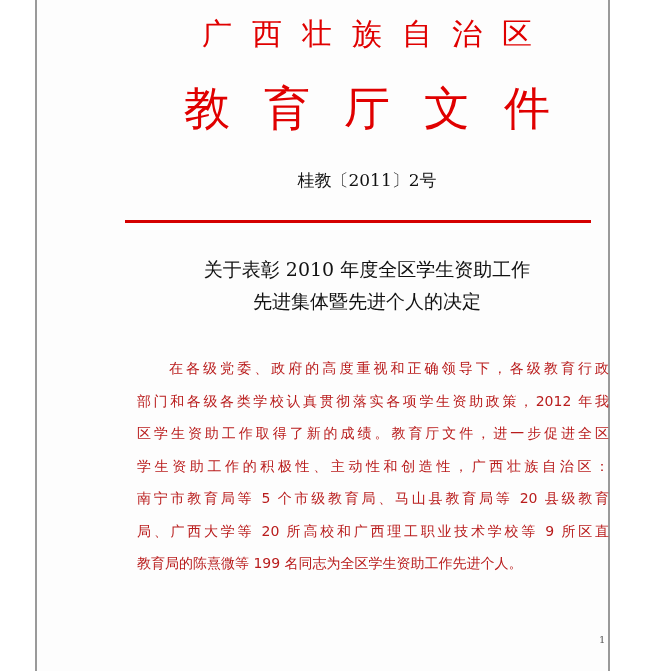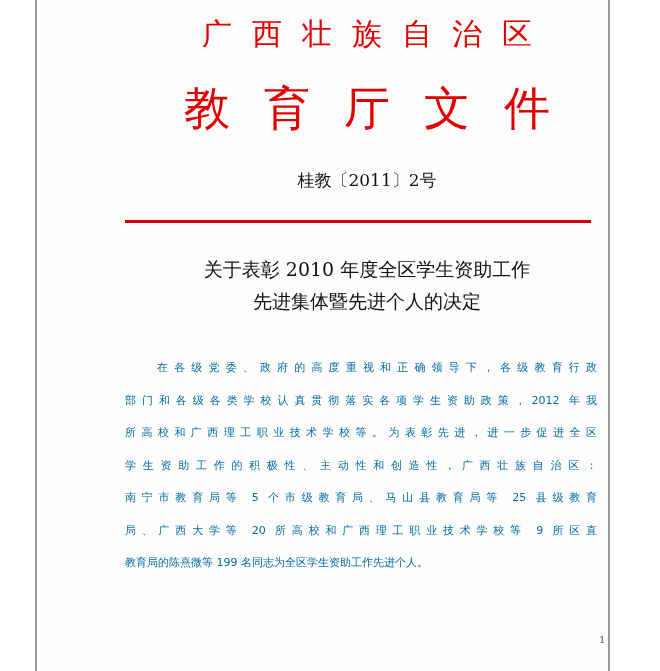--- a/index.html
+++ b/index.html
@@ -32,22 +32,22 @@
     position:absolute; left:88px; top:220px; width:466px; height:3px;
     background:#d40000;
   }
   .title {
     position:absolute; left:0; width:660px; text-align:center;
     color:#111; font-family:"DejaVu Serif", serif; font-size:19px; line-height:26px;
   }
   .title.l1 { top:256px; }
   .title.l2 { top:288px; }
   .body-text {
-    position:absolute; left:88px; top:352px; width:472px;
-    color:#0369a1; font-family:"DejaVu Sans", sans-serif; font-size:11px;
+    position:absolute; left:100px; top:352px; width:472px;
+    color:#b91c1c; font-family:"DejaVu Sans", sans-serif; font-size:14px;
     line-height:32.5px;
   }
   .body-text .line { display:block; white-space:nowrap; text-align:justify; text-align-last:justify; }
   .body-text .line.first { text-indent:32px; }
   .body-text .line.last { text-align-last:left; }
   .page-number {
     position:absolute; left:562px; top:634px; font-family:"DejaVu Serif", serif;
     font-size:10px; color:#555;
   }
 </style>
@@ -59,21 +59,21 @@
   <div class="issuer-main">教育厅文件</div>
   <div class="doc-number">桂教〔2011〕2号</div>
   <div class="red-rule"></div>
 
   <div class="title l1">关于表彰 2010 年度全区学生资助工作</div>
   <div class="title l2">先进集体暨先进个人的决定</div>
 
   <div class="body-text">
     <span class="line first">在各级党委、政府的高度重视和正确领导下，各级教育行政</span>
     <span class="line">部门和各级各类学校认真贯彻落实各项学生资助政策，2012 年我</span>
-    <span class="line">所高校和广西理工职业技术学校等。为表彰先进，进一步促进全区</span>
+    <span class="line">区学生资助工作取得了新的成绩。教育厅文件，进一步促进全区</span>
     <span class="line">学生资助工作的积极性、主动性和创造性，广西壮族自治区：</span>
-    <span class="line">南宁市教育局等 5 个市级教育局、马山县教育局等 25 县级教育</span>
+    <span class="line">南宁市教育局等 5 个市级教育局、马山县教育局等 20 县级教育</span>
     <span class="line">局、广西大学等 20 所高校和广西理工职业技术学校等 9 所区直</span>
     <span class="line last">教育局的陈熹微等 199 名同志为全区学生资助工作先进个人。</span>
   </div>
 
   <div class="page-number">1</div>
 </div>
 
 </body></html>

